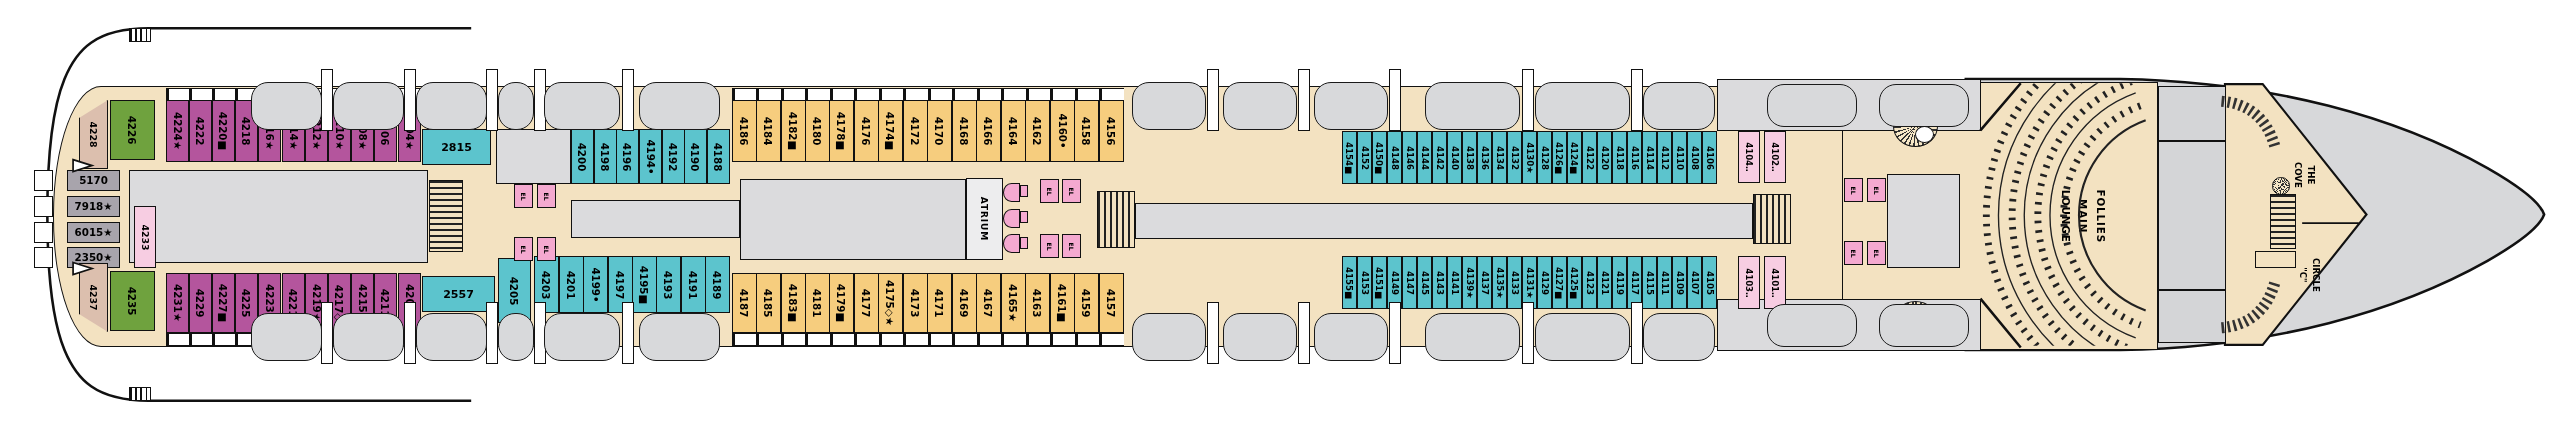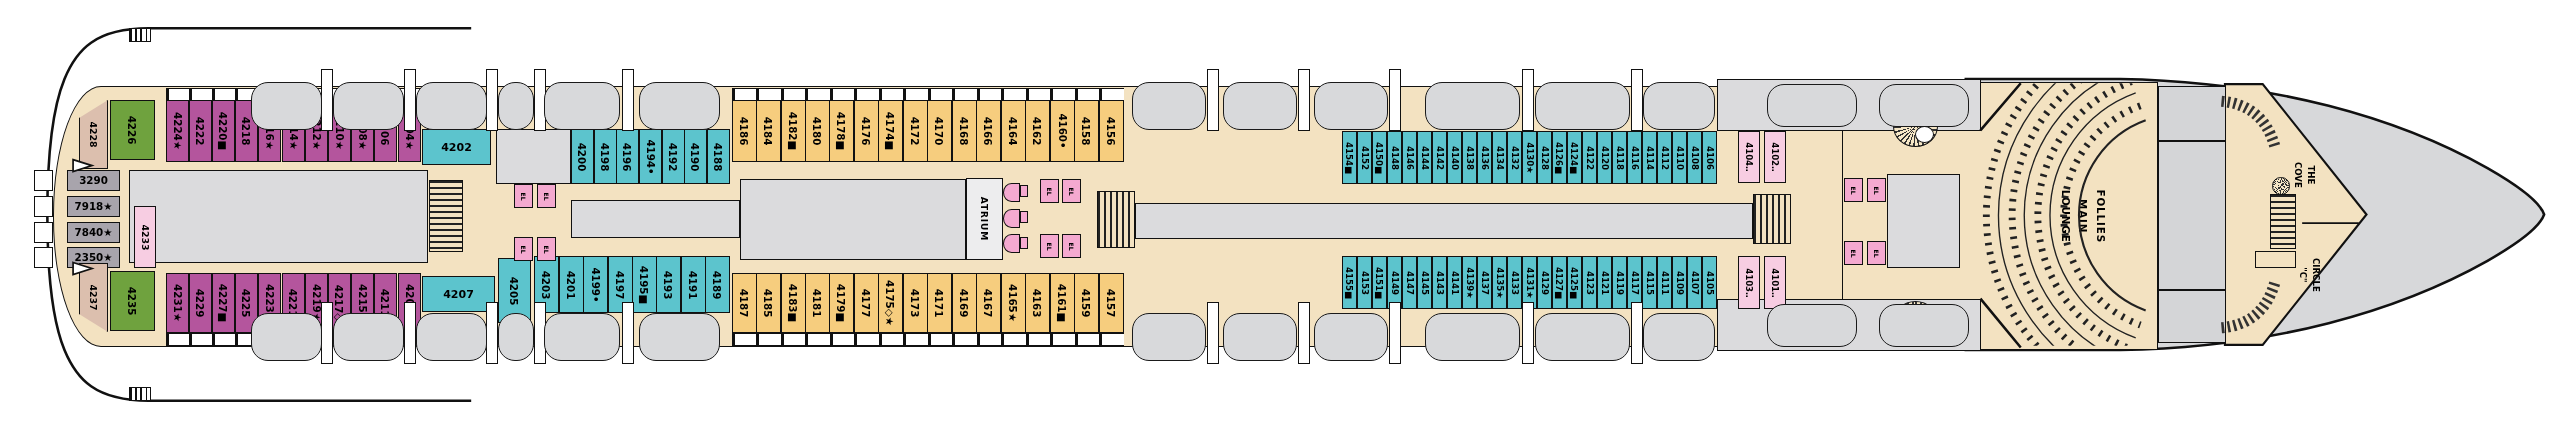--- a/index.html
+++ b/index.html
@@ -492,45 +492,45 @@
       <div class="cabin c-pink" style="left: 1764px; top: 256px; width: 22px; height: 53px; font-size: 8.6px;">
         <span class="v">4101‥</span>
       </div>
       <div class="cabin c-tan" style="left: 79px; top: 100px; width: 29px; height: 69px; font-size: 9.4px; clip-path: polygon(0px 26%, 100% 0px, 100% 100%, 0px 100%);">
         <span class="v">4228</span>
       </div>
       <div class="cabin c-green" style="left: 110px; top: 100px; width: 45px; height: 60px; font-size: 10.3px;">
         <span class="v">4226</span>
       </div>
       <div class="cabin c-grey" style="left: 67px; top: 170px; width: 53px; height: 20.6px; font-size: 10.3px;">
-        <span>3290</span>
+        <span>5170</span>
       </div>
       <div class="cabin c-grey" style="left: 67px; top: 196px; width: 53px; height: 20.6px; font-size: 10.3px;">
         <span>7918★</span>
       </div>
       <div class="cabin c-grey" style="left: 67px; top: 222px; width: 53px; height: 20.6px; font-size: 10.3px;">
-        <span>7840★</span>
+        <span>6015★</span>
       </div>
       <div class="cabin c-grey" style="left: 67px; top: 247px; width: 53px; height: 20.6px; font-size: 10.3px;">
         <span>2350★</span>
       </div>
       <div class="cabin c-pink" style="left: 134px; top: 206px; width: 22px; height: 62px; font-size: 9.4px;">
         <span class="v">4233</span>
       </div>
       <div class="cabin c-tan" style="left: 79px; top: 263px; width: 29px; height: 69px; font-size: 9.4px; clip-path: polygon(0px 0px, 100% 0px, 100% 100%, 0px 74%);">
         <span class="v">4237</span>
       </div>
       <div class="cabin c-green" style="left: 110px; top: 271px; width: 45px; height: 60px; font-size: 10.3px;">
         <span class="v">4235</span>
       </div>
       <div class="cabin c-teal" style="left: 422px; top: 129px; width: 69px; height: 36px; font-size: 11px;">
-        <span>4202</span>
+        <span>2815</span>
       </div>
       <div class="cabin c-teal" style="left: 422px; top: 276px; width: 73px; height: 36px; font-size: 11px;">
-        <span>4207</span>
+        <span>2557</span>
       </div>
       <div class="cabin c-teal" style="left: 498px; top: 258px; width: 33px; height: 65px; font-size: 10.3px;">
         <span class="v">4205</span>
       </div>
     </div>
   <div id="boats">
       <div class="davit" style="left: 321px; top: 69px; width: 10.3px; height: 60px;"></div>
       <div class="davit" style="left: 321px; top: 302px; width: 10.3px; height: 60px;"></div>
       <div class="davit" style="left: 404px; top: 69px; width: 10.3px; height: 60px;"></div>
       <div class="davit" style="left: 404px; top: 302px; width: 10.3px; height: 60px;"></div>

